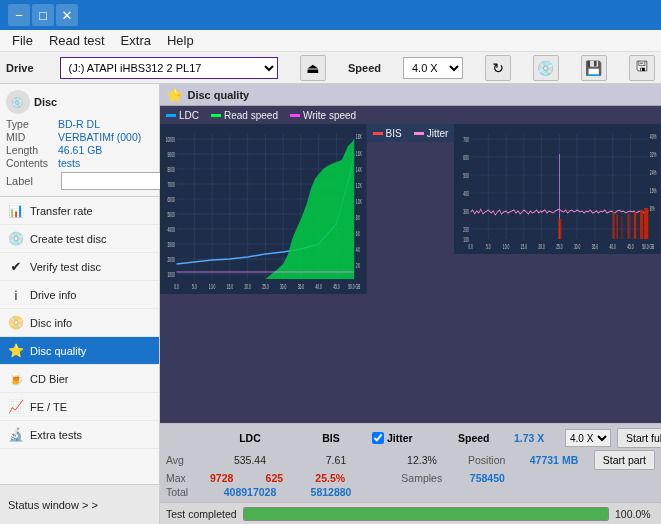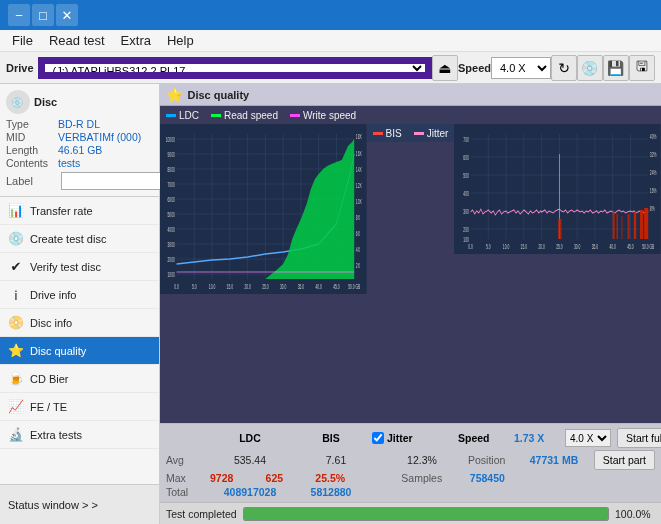--- a/index.html
+++ b/index.html
@@ -51,28 +51,28 @@
     }
 
     
     .drivebar {
       background: #f0f0f0;
       border-bottom: 1px solid #ccc;
       height: 32px;
       display: flex;
       align-items: center;
       padding: 0 6px;
-      gap: 0;
+      gap: 22px;
     }
     .drive-label { font-weight: bold; font-size: 11px; color: #222; margin-right: 4px; }
     .drive-select {
       flex: 1;
       height: 22px;
       font-size: 11px;
-      border: 7px solid #4c1d95;
+      border: 1px solid #4c1d95;
       background: white;
       padding: 0 4px;
     }
     .speed-label { font-weight: bold; font-size: 11px; color: #222; }
     .speed-select {
       width: 60px;
       height: 22px;
       font-size: 11px;
       border: 1px solid #aaa;
       background: white;

